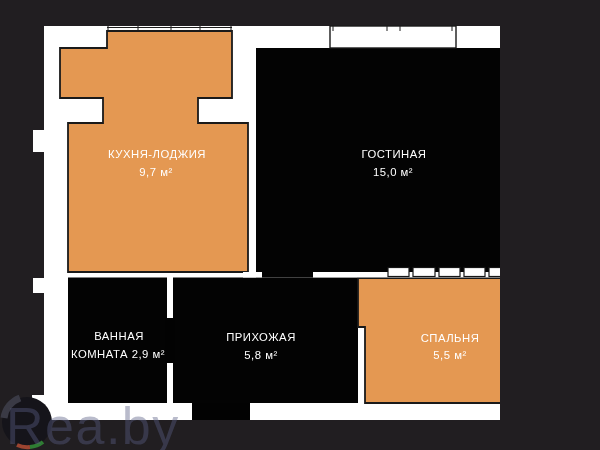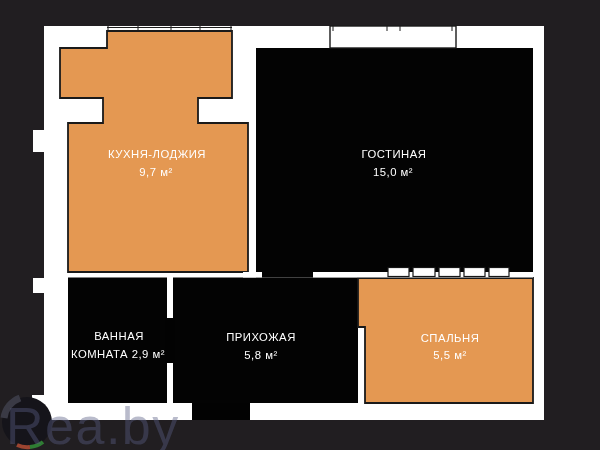--- a/index.html
+++ b/index.html
@@ -1,16 +1,16 @@
 <!DOCTYPE html>
 <html><head>
 <meta charset="utf-8">
 <style>
   html,body{margin:0;padding:0;background:#211e21;}
-  .stage{position:relative;width:544px;height:450px;overflow:hidden;text-align:right;}
+  .stage{position:relative;width:500px;height:450px;overflow:hidden;text-align:right;}
   svg{display:block;}
   .wall{fill:#ffffff;}
   .opening{fill:#020202;}
   .win-box{fill:#ffffff;stroke:#161616;stroke-width:1.2;}
   .win-line{stroke:#1c1c1c;stroke-width:1;}
   .room-label{font-family:"Liberation Sans", sans-serif;font-size:11.3px;letter-spacing:0.5px;fill:#ffffff;text-anchor:middle;}
   .wm-text{font-family:"Liberation Sans", sans-serif;font-size:52px;letter-spacing:1.5px;font-weight:400;}
 </style>
 </head>
 <body>

